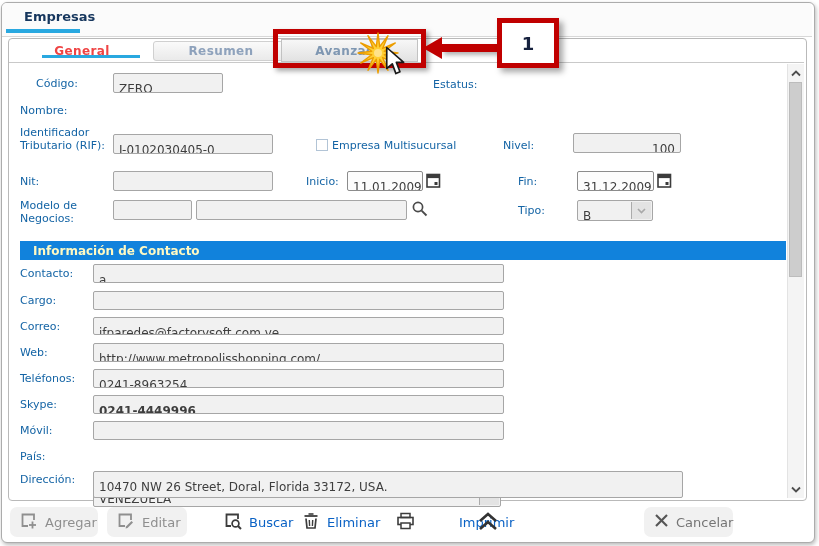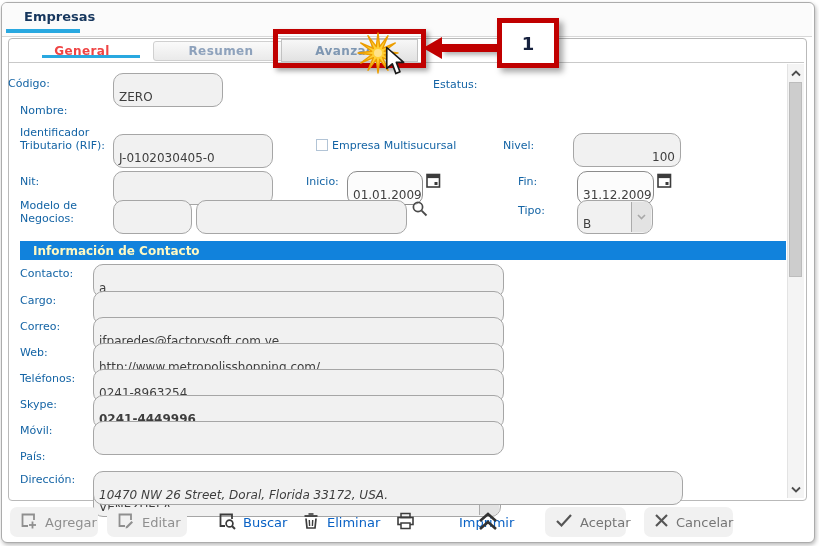--- a/index.html
+++ b/index.html
@@ -17,21 +17,21 @@
   .tabstrip-line{left:9px;top:62px;width:795px;height:0;border-bottom:1px solid #C9C9C9;}
   .tab{font-size:12px;font-weight:bold;letter-spacing:.4px;display:flex;align-items:center;justify-content:center;box-sizing:border-box;}
   .tab-general{left:12px;top:40px;width:140px;height:21px;color:#ef4444;}
   .tab-underline{left:42px;top:55px;width:98px;height:3px;background:#29A8E0;}
   .tab-inactive{background:linear-gradient(#FAFAFA,#EAEAEA);border:1px solid #D0D0D0;border-radius:3px;color:#8EA2BC;}
   .tab-resumen{left:153px;top:41px;width:136px;height:20px;}
   .tab-avanzado{left:281px;top:39px;width:137px;height:23px;color:#7F97B2;background:linear-gradient(#F7F7F7,#E2E2E2);border:1px solid #C2C2C2;}
 
   
   .lbl{font-size:11px;color:#1464A5;line-height:13px;}
-  .inp{background:#F1F1F1;border:1px solid #A6A6A6;border-radius:10px;font-size:12px;color:#3E3E3E;padding:16px 5px;box-sizing:border-box;height:20px;line-height:14px;overflow:hidden;white-space:nowrap;}
+  .inp{background:#F1F1F1;border:1px solid #A6A6A6;border-radius:2px;font-size:12px;color:#3E3E3E;padding:8px 5px;box-sizing:border-box;height:20px;line-height:14px;overflow:hidden;white-space:nowrap;}
   .inp.lite{background:#FCFCFC;border-color:#8C8C8C;}
   .sel{padding-right:24px;}
   .selbtn{position:absolute;right:1px;top:1px;bottom:1px;width:19px;background:#E3E3E3;border-left:1px solid #ABABAB;display:flex;align-items:center;justify-content:center;}
   .checkbox{width:12px;height:12px;background:#FFFFFF;border:1px solid #B2C4D6;box-sizing:border-box;}
   .num{text-align:right;}
 
   
   .section-bar{left:20px;top:241px;width:766px;height:19px;background:#1182DC;color:#fef9c3;font-size:12px;font-weight:bold;display:flex;align-items:center;padding-left:13px;box-sizing:border-box;}
 
   
@@ -77,37 +77,37 @@
         <polyline points="1,5.5 5,1.5 9,5.5" fill="none" stroke="currentColor" stroke-width="1.8"></polyline>
       </svg>
   </div>
   <div class="abs vthumb"></div>
   <div class="abs scroll-arrow" style="left:787px;top:482px;">
     <svg width="10" height="7" viewBox="0 0 10 7">
         <polyline points="1,1.5 5,5.5 9,1.5" fill="none" stroke="currentColor" stroke-width="1.8"></polyline>
       </svg>
   </div>
 
-  <div class="abs lbl" style="left:8px;top:77px;">Código:</div>
+  <div class="abs lbl" style="left:36px;top:77px;">Código:</div>
   <div class="abs inp" style="left:113px;top:73px;width:110px;">ZERO</div>
   <div class="abs lbl" style="left:433px;top:78px;">Estatus:</div>
 
   <div class="abs lbl" style="left:20px;top:104px;">Nombre:</div>
 
   <div class="abs lbl" style="left:20px;top:126px;width:88px;">Identificador Tributario (RIF):</div>
   <div class="abs inp" style="left:113px;top:134px;width:160px;">J-0102030405-0</div>
   <div class="abs checkbox" style="left:316px;top:139px;"></div>
   <div class="abs lbl" style="left:332px;top:139px;">Empresa Multisucursal</div>
   <div class="abs lbl" style="left:503px;top:139px;">Nivel:</div>
   <div class="abs inp num" style="left:573px;top:133px;width:108px;">100</div>
 
   <div class="abs lbl" style="left:20px;top:175px;">Nit:</div>
   <div class="abs inp" style="left:113px;top:171px;width:160px;"></div>
   <div class="abs lbl" style="left:306px;top:175px;">Inicio:</div>
-  <div class="abs inp lite" style="left:347px;top:171px;width:76px;">01.01.2009</div>
+  <div class="abs inp lite" style="left:347px;top:171px;width:76px;">11.01.2009</div>
   <div class="abs icon-dark" style="left:426px;top:172px;">
     <svg width="15" height="17" viewBox="0 0 15 17">
         <rect x="1" y="2.5" width="12.5" height="12.5" fill="none" stroke="currentColor" stroke-width="1.6"></rect>
         <rect x="1" y="2.5" width="12.5" height="3.6" fill="currentColor"></rect>
         <rect x="8.5" y="10" width="3" height="3" fill="currentColor"></rect>
       </svg>
   </div>
   <div class="abs lbl" style="left:518px;top:175px;">Fin:</div>
   <div class="abs inp lite" style="left:577px;top:171px;width:77px;">31.12.2009</div>
   <div class="abs icon-dark" style="left:657px;top:172px;">
@@ -139,21 +139,21 @@
 
   <div class="abs section-bar">Información de Contacto</div>
 
   <div class="abs lbl" style="left:20px;top:267px;">Contacto:</div>
   <div class="abs inp" style="left:93px;top:264px;width:411px;height:19px;">a</div>
 
   <div class="abs lbl" style="left:20px;top:294px;">Cargo:</div>
   <div class="abs inp" style="left:93px;top:291px;width:411px;height:19px;"></div>
 
   <div class="abs lbl" style="left:20px;top:320px;">Correo:</div>
-  <div class="abs inp" style="left:93px;top:317px;width:411px;height:24px;">jfparedes@factorysoft.com.ve</div>
+  <div class="abs inp" style="left:93px;top:317px;width:411px;height:18px;">jfparedes@factorysoft.com.ve</div>
 
   <div class="abs lbl" style="left:20px;top:346px;">Web:</div>
   <div class="abs inp" style="left:93px;top:343px;width:411px;height:19px;">http://www.metropolisshopping.com/</div>
 
   <div class="abs lbl" style="left:20px;top:372px;">Teléfonos:</div>
   <div class="abs inp" style="left:93px;top:369px;width:411px;height:19px;">0241-8963254</div>
 
   <div class="abs lbl" style="left:20px;top:398px;">Skype:</div>
   <div class="abs inp" style="left:93px;top:395px;width:411px;height:19px;font-weight:bold;">0241-4449996</div>
 
@@ -164,21 +164,21 @@
   <div class="abs inp sel" style="left:93px;top:446px;width:408px;height:24px;margin-top:37px;">
     <span>VENEZUELA</span>
     <span class="selbtn">
       <svg width="9" height="6" viewBox="0 0 9 6">
           <polyline points="1,1 4.5,4.5 8,1" fill="none" stroke="#A8A8A8" stroke-width="1.6"></polyline>
         </svg>
     </span>
   </div>
 
   <div class="abs lbl" style="left:20px;top:473px;">Dirección:</div>
-  <div class="abs inp" style="left:93px;top:471px;width:590px;height:27px;font-style:italic;">10470 NW 26 Street, Doral, Florida 33172, USA.</div>
+  <div class="abs inp" style="left:93px;top:471px;width:590px;height:27px;">10470 NW 26 Street, Doral, Florida 33172, USA.</div>
 
   <div class="abs tbtn tb-gray" style="left:10px;width:88px;">
     <span>
       <svg width="18" height="18" viewBox="0 0 18 18">
           <path d="M14 8 V2.5 H2.5 V14 H8" fill="none" stroke="currentColor" stroke-width="1.8"></path>
           <line x1="12.5" y1="9.5" x2="12.5" y2="16.5" stroke="currentColor" stroke-width="1.8"></line>
           <line x1="9" y1="13" x2="16" y2="13" stroke="currentColor" stroke-width="1.8"></line>
         </svg>
     </span>
     <span>Agregar</span>
@@ -187,21 +187,21 @@
   <div class="abs tbtn tb-gray" style="left:107px;width:80px;">
     <span>
       <svg width="18" height="18" viewBox="0 0 18 18">
           <path d="M14 8 V2.5 H2.5 V14 H8" fill="none" stroke="currentColor" stroke-width="1.8"></path>
           <path d="M10.5 16 L16 10.5 L14.5 9 L9 14.5 L8.6 16.4 Z" fill="currentColor"></path>
         </svg>
     </span>
     <span>Editar</span>
   </div>
 
-  <div class="abs tbtn tb-blue" style="left:208px;width:82px;">
+  <div class="abs tbtn tb-blue" style="left:214px;width:82px;">
     <span class="icon-dark">
       <svg width="18" height="18" viewBox="0 0 18 18">
           <path d="M14 7 V2.5 H2.5 V14 H7" fill="none" stroke="currentColor" stroke-width="1.8"></path>
           <circle cx="11.5" cy="11.5" r="3.4" fill="none" stroke="currentColor" stroke-width="1.7"></circle>
           <line x1="14" y1="14" x2="17" y2="17" stroke="currentColor" stroke-width="1.9"></line>
         </svg>
     </span>
     <span>Buscar</span>
   </div>
 
@@ -229,28 +229,20 @@
     <span>Imprimir</span>
   </div>
 
   <div class="abs" style="left:476px;top:511px;color:#333333;">
     <svg width="24" height="21" viewBox="0 0 24 21">
         <polyline points="4,10 12,3 20,10" fill="none" stroke="currentColor" stroke-width="2.6"></polyline>
         <polyline points="4,18 12,11 20,18" fill="none" stroke="currentColor" stroke-width="2.6"></polyline>
       </svg>
   </div>
 
-  <div class="abs tbtn tb-soft" style="left:545px;width:81px;">
-    <span style="color:#555555;">
-      <svg width="18" height="15" viewBox="0 0 18 15">
-          <polyline points="2,8 6.5,12.5 16,2" fill="none" stroke="currentColor" stroke-width="2.2"></polyline>
-        </svg>
-    </span>
-    <span>Aceptar</span>
-  </div>
 
   <div class="abs tbtn tb-soft" style="left:644px;width:89px;">
     <span style="color:#555555;">
       <svg width="15" height="15" viewBox="0 0 15 15">
           <line x1="2" y1="2" x2="13" y2="13" stroke="currentColor" stroke-width="2.1"></line>
           <line x1="13" y1="2" x2="2" y2="13" stroke="currentColor" stroke-width="2.1"></line>
         </svg>
     </span>
     <span>Cancelar</span>
   </div>

